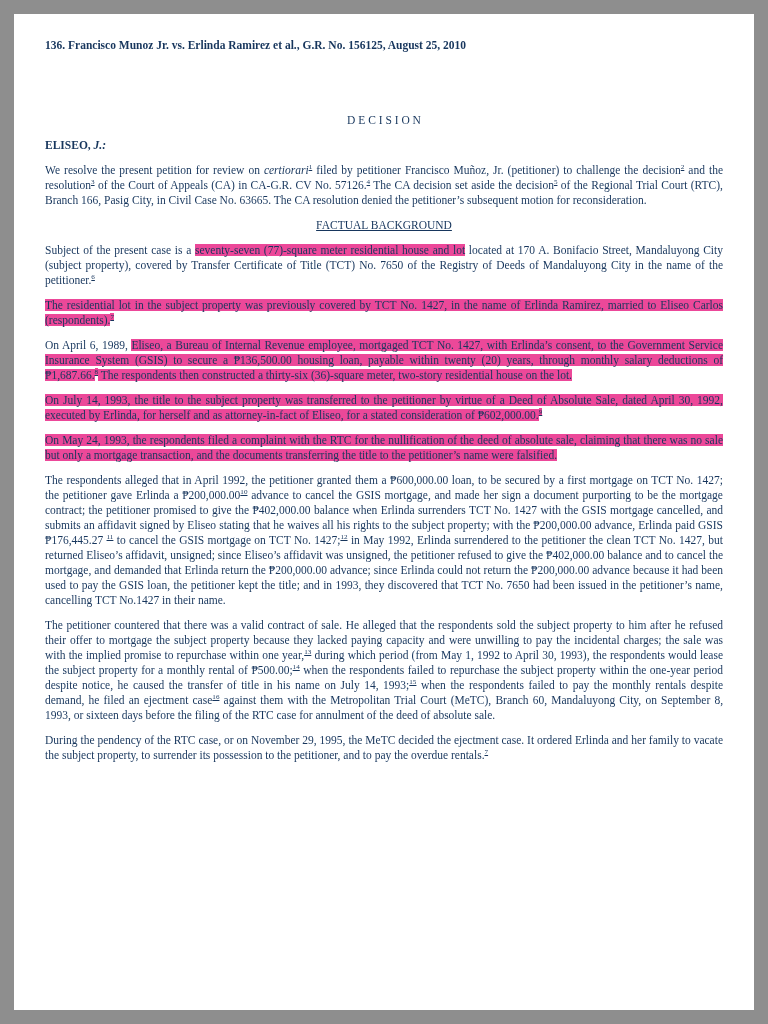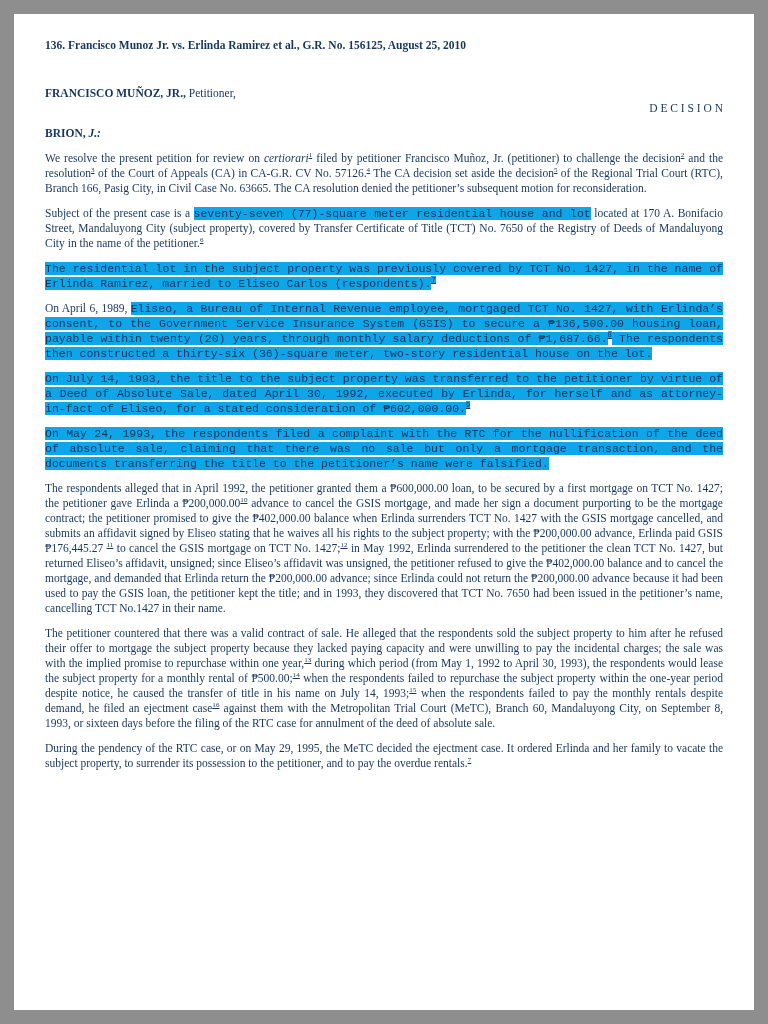--- a/index.html
+++ b/index.html
@@ -21,47 +21,47 @@
     padding: 24px 31px;
     color: #17365d;
     overflow: hidden;
   }
   .block {
     margin: 0 0 10px 0;
     font-size: 11.5px;
     line-height: 15px;
     text-align: justify;
   }
-  .block.title-block { margin-bottom: 33px; }
+  .block.title-block { margin-bottom: 60px; }
   .block.tight { margin-bottom: 0; }
-  .block.align-center { text-align: right; }
+  .block.align-center { text-align: center; }
   .run.b { font-weight: bold; }
   .run.i { font-style: italic; }
   .run.u { text-decoration: underline; }
-  .run.hl { background: #0ea5e9; font-family: Liberation Mono, monospace; }
+  .run.hl { background: #ec4899; }
   .run.gap { display: inline-block; width: 58px; }
   sup.run {
     font-size: 0.62em;
     line-height: 0;
     text-decoration: underline;
     cursor: pointer;
   }
 </style>
 </head>
 <body>
 
 <div class="backdrop">
   <div class="page">
       <p class="block title-block"><span class="run b">136. Francisco Munoz Jr. vs. Erlinda Ramirez et al., G.R. No. 156125, August 25, 2010</span></p>
-      <p class="block tight"><span class="run b">FRANCISCO MUÑOZ, JR.,</span><span class="run"> Petitioner,</span></p>
       <p class="block align-center"><span class="run">D E C I S I O N</span></p>
-      <p class="block"><span class="run b">BRION, </span><span class="run b i">J.:</span></p>
+      <p class="block"><span class="run b">ELISEO, </span><span class="run b i">J.:</span></p>
       <p class="block"><span class="run">We resolve the present petition for review on </span><span class="run i">certiorari</span><sup class="run">1</sup><span class="run"> filed by petitioner Francisco Muñoz, Jr. (petitioner) to challenge the decision</span><sup class="run">2</sup><span class="run"> and the resolution</span><sup class="run">3</sup><span class="run"> of the Court of Appeals (CA) in CA-G.R. CV No. 57126.</span><sup class="run">4</sup><span class="run"> The CA decision set aside the decision</span><sup class="run">5</sup><span class="run"> of the Regional Trial Court (RTC), Branch 166, Pasig City, in Civil Case No. 63665. The CA resolution denied the petitioner’s subsequent motion for reconsideration.</span></p>
+      <p class="block align-center"><span class="run u">FACTUAL BACKGROUND</span></p>
       <p class="block"><span class="run">Subject of the present case is a </span><span class="run hl">seventy-seven (77)-square meter residential house and lot</span><span class="run"> located at 170 A. Bonifacio Street, Mandaluyong City (subject property), covered by Transfer Certificate of Title (TCT) No. 7650 of the Registry of Deeds of Mandaluyong City in the name of the petitioner.</span><sup class="run">6</sup></p>
       <p class="block"><span class="run hl">The residential lot in the subject property was previously covered by TCT No. 1427, in the name of Erlinda Ramirez, married to Eliseo Carlos (respondents).</span><sup class="run hl">7</sup></p>
       <p class="block"><span class="run">On April 6, 1989, </span><span class="run hl">Eliseo, a Bureau of Internal Revenue employee, mortgaged TCT No. 1427, with Erlinda’s consent, to the Government Service Insurance System (GSIS) to secure a ₱136,500.00 housing loan, payable within twenty (20) years, through monthly salary deductions of ₱1,687.66.</span><sup class="run hl">8</sup><span class="run hl"> The respondents then constructed a thirty-six (36)-square meter, two-story residential house on the lot.</span></p>
       <p class="block"><span class="run hl">On July 14, 1993, the title to the subject property was transferred to the petitioner by virtue of a Deed of Absolute Sale, dated April 30, 1992, executed by Erlinda, for herself and as attorney-in-fact of Eliseo, for a stated consideration of ₱602,000.00.</span><sup class="run hl">9</sup></p>
       <p class="block"><span class="run hl">On May 24, 1993, the respondents filed a complaint with the RTC for the nullification of the deed of absolute sale, claiming that there was no sale but only a mortgage transaction, and the documents transferring the title to the petitioner’s name were falsified.</span></p>
       <p class="block"><span class="run">The respondents alleged that in April 1992, the petitioner granted them a ₱600,000.00 loan, to be secured by a first mortgage on TCT No. 1427; the petitioner gave Erlinda a ₱200,000.00</span><sup class="run">10</sup><span class="run"> advance to cancel the GSIS mortgage, and made her sign a document purporting to be the mortgage contract; the petitioner promised to give the ₱402,000.00 balance when Erlinda surrenders TCT No. 1427 with the GSIS mortgage cancelled, and submits an affidavit signed by Eliseo stating that he waives all his rights to the subject property; with the ₱200,000.00 advance, Erlinda paid GSIS ₱176,445.27 </span><sup class="run">11</sup><span class="run"> to cancel the GSIS mortgage on TCT No. 1427;</span><sup class="run">12</sup><span class="run"> in May 1992, Erlinda surrendered to the petitioner the clean TCT No. 1427, but returned Eliseo’s affidavit, unsigned; since Eliseo’s affidavit was unsigned, the petitioner refused to give the ₱402,000.00 balance and to cancel the mortgage, and demanded that Erlinda return the ₱200,000.00 advance; since Erlinda could not return the ₱200,000.00 advance because it had been used to pay the GSIS loan, the petitioner kept the title; and in 1993, they discovered that TCT No. 7650 had been issued in the petitioner’s name, cancelling TCT No.1427 in their name.</span></p>
       <p class="block"><span class="run">The petitioner countered that there was a valid contract of sale. He alleged that the respondents sold the subject property to him after he refused their offer to mortgage the subject property because they lacked paying capacity and were unwilling to pay the incidental charges; the sale was with the implied promise to repurchase within one year,</span><sup class="run">13</sup><span class="run"> during which period (from May 1, 1992 to April 30, 1993), the respondents would lease the subject property for a monthly rental of ₱500.00;</span><sup class="run">14</sup><span class="run"> when the respondents failed to repurchase the subject property within the one-year period despite notice, he caused the transfer of title in his name on July 14, 1993;</span><sup class="run">15</sup><span class="run"> when the respondents failed to pay the monthly rentals despite demand, he filed an ejectment case</span><sup class="run">16</sup><span class="run"> against them with the Metropolitan Trial Court (MeTC), Branch 60, Mandaluyong City, on September 8, 1993, or sixteen days before the filing of the RTC case for annulment of the deed of absolute sale.</span></p>
-      <p class="block"><span class="run">During the pendency of the RTC case, or on May 29, 1995, the MeTC decided the ejectment case. It ordered Erlinda and her family to vacate the subject property, to surrender its possession to the petitioner, and to pay the overdue rentals.</span><sup class="run">7</sup></p>
+      <p class="block"><span class="run">During the pendency of the RTC case, or on November 29, 1995, the MeTC decided the ejectment case. It ordered Erlinda and her family to vacate the subject property, to surrender its possession to the petitioner, and to pay the overdue rentals.</span><sup class="run">7</sup></p>
     </div>
 </div>
 
 </body></html>

